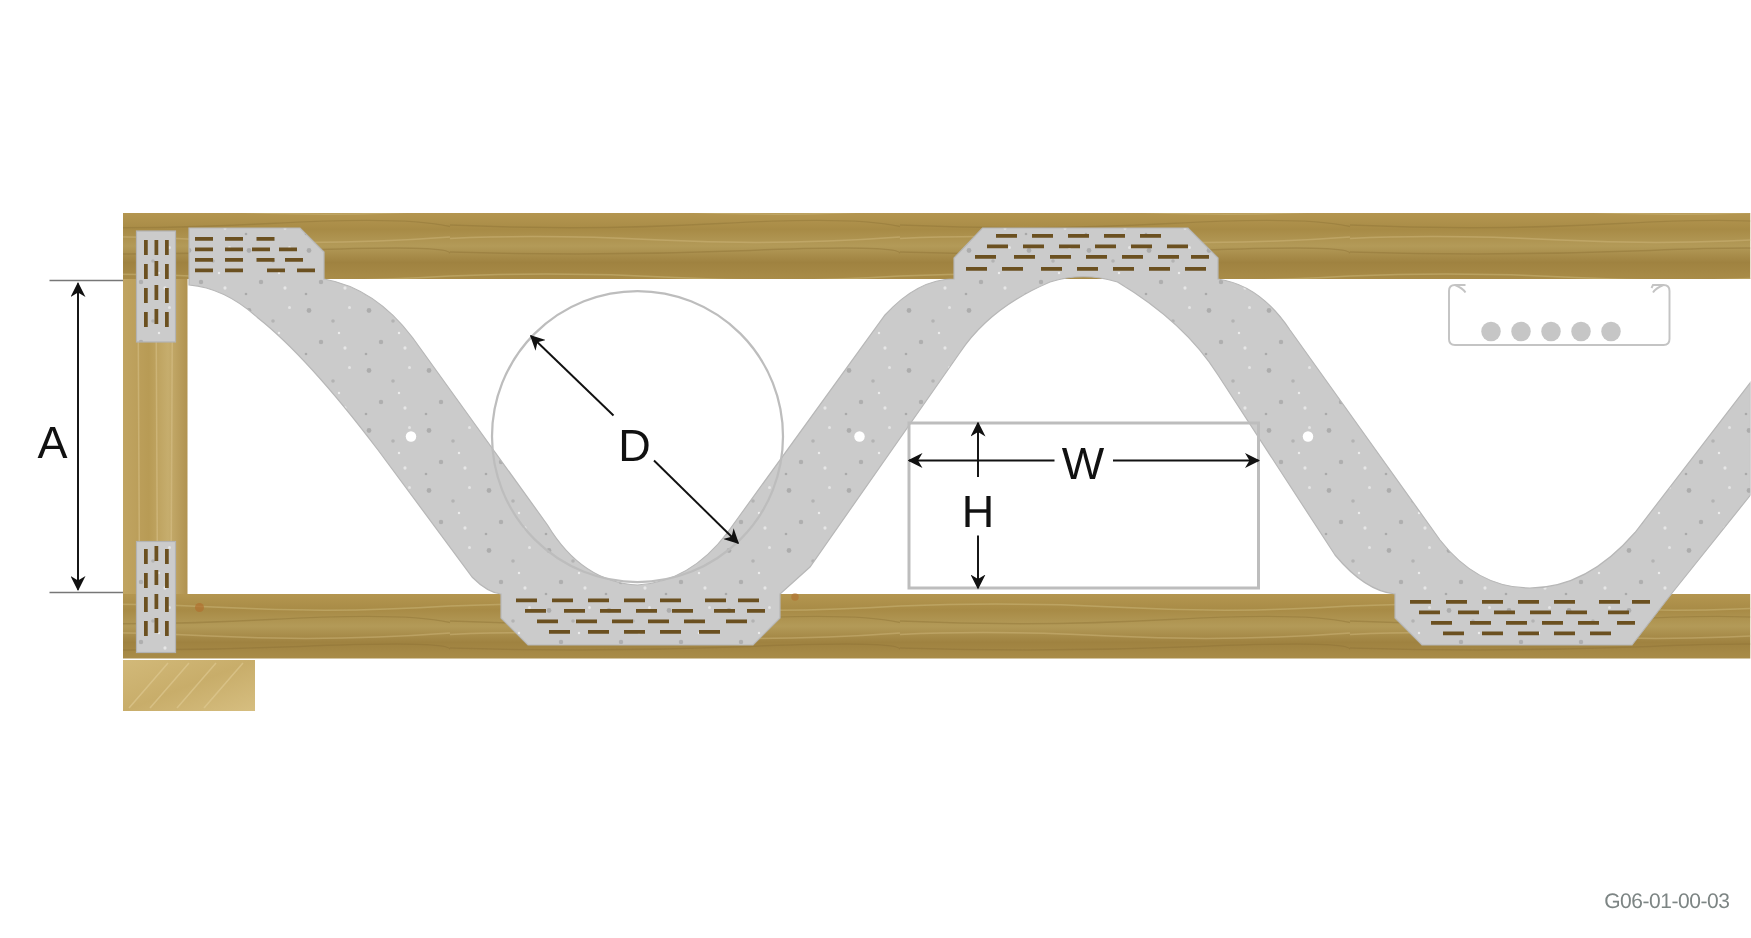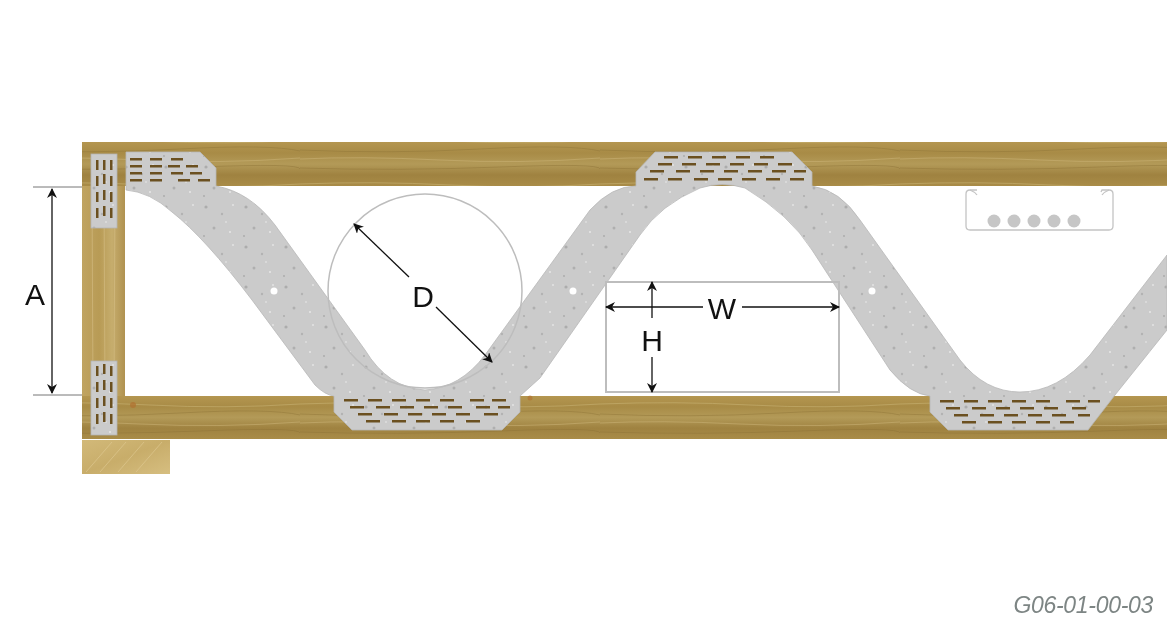--- a/index.html
+++ b/index.html
@@ -1,22 +1,22 @@
 <!DOCTYPE html>
 <html><head>
 <meta charset="utf-8">
 <style>
   html, body { margin: 0; padding: 0; background: #ffffff; }
   body { width: 1167px; height: 625px; position: relative; overflow: hidden;
          font-family: "Liberation Sans", sans-serif; }
   #stage { position: absolute; left: 0; top: 0; width: 1167px; height: 625px; }
   .code {
     position: absolute; right: 14px; top: 592px;
-    font-family: "Liberation Sans", sans-serif; font-style: italic;
-    font-size: 23px; color: #7d8584; letter-spacing: -0.3px;
+    font-family: "Liberation Sans", sans-serif; 
+    font-size: 14px; color: #7d8584; letter-spacing: -0.3px;
   }
   .dim-label { font-family: "Liberation Sans", sans-serif; font-size: 30px; fill: #111111; }
 </style>
 </head>
 <body>
 
 <div id="stage">
 <svg width="1167" height="625" viewBox="0 0 1167 625" xmlns="http://www.w3.org/2000/svg">
   <defs>
     <linearGradient id="woodH" x1="0" y1="0" x2="0" y2="1">

